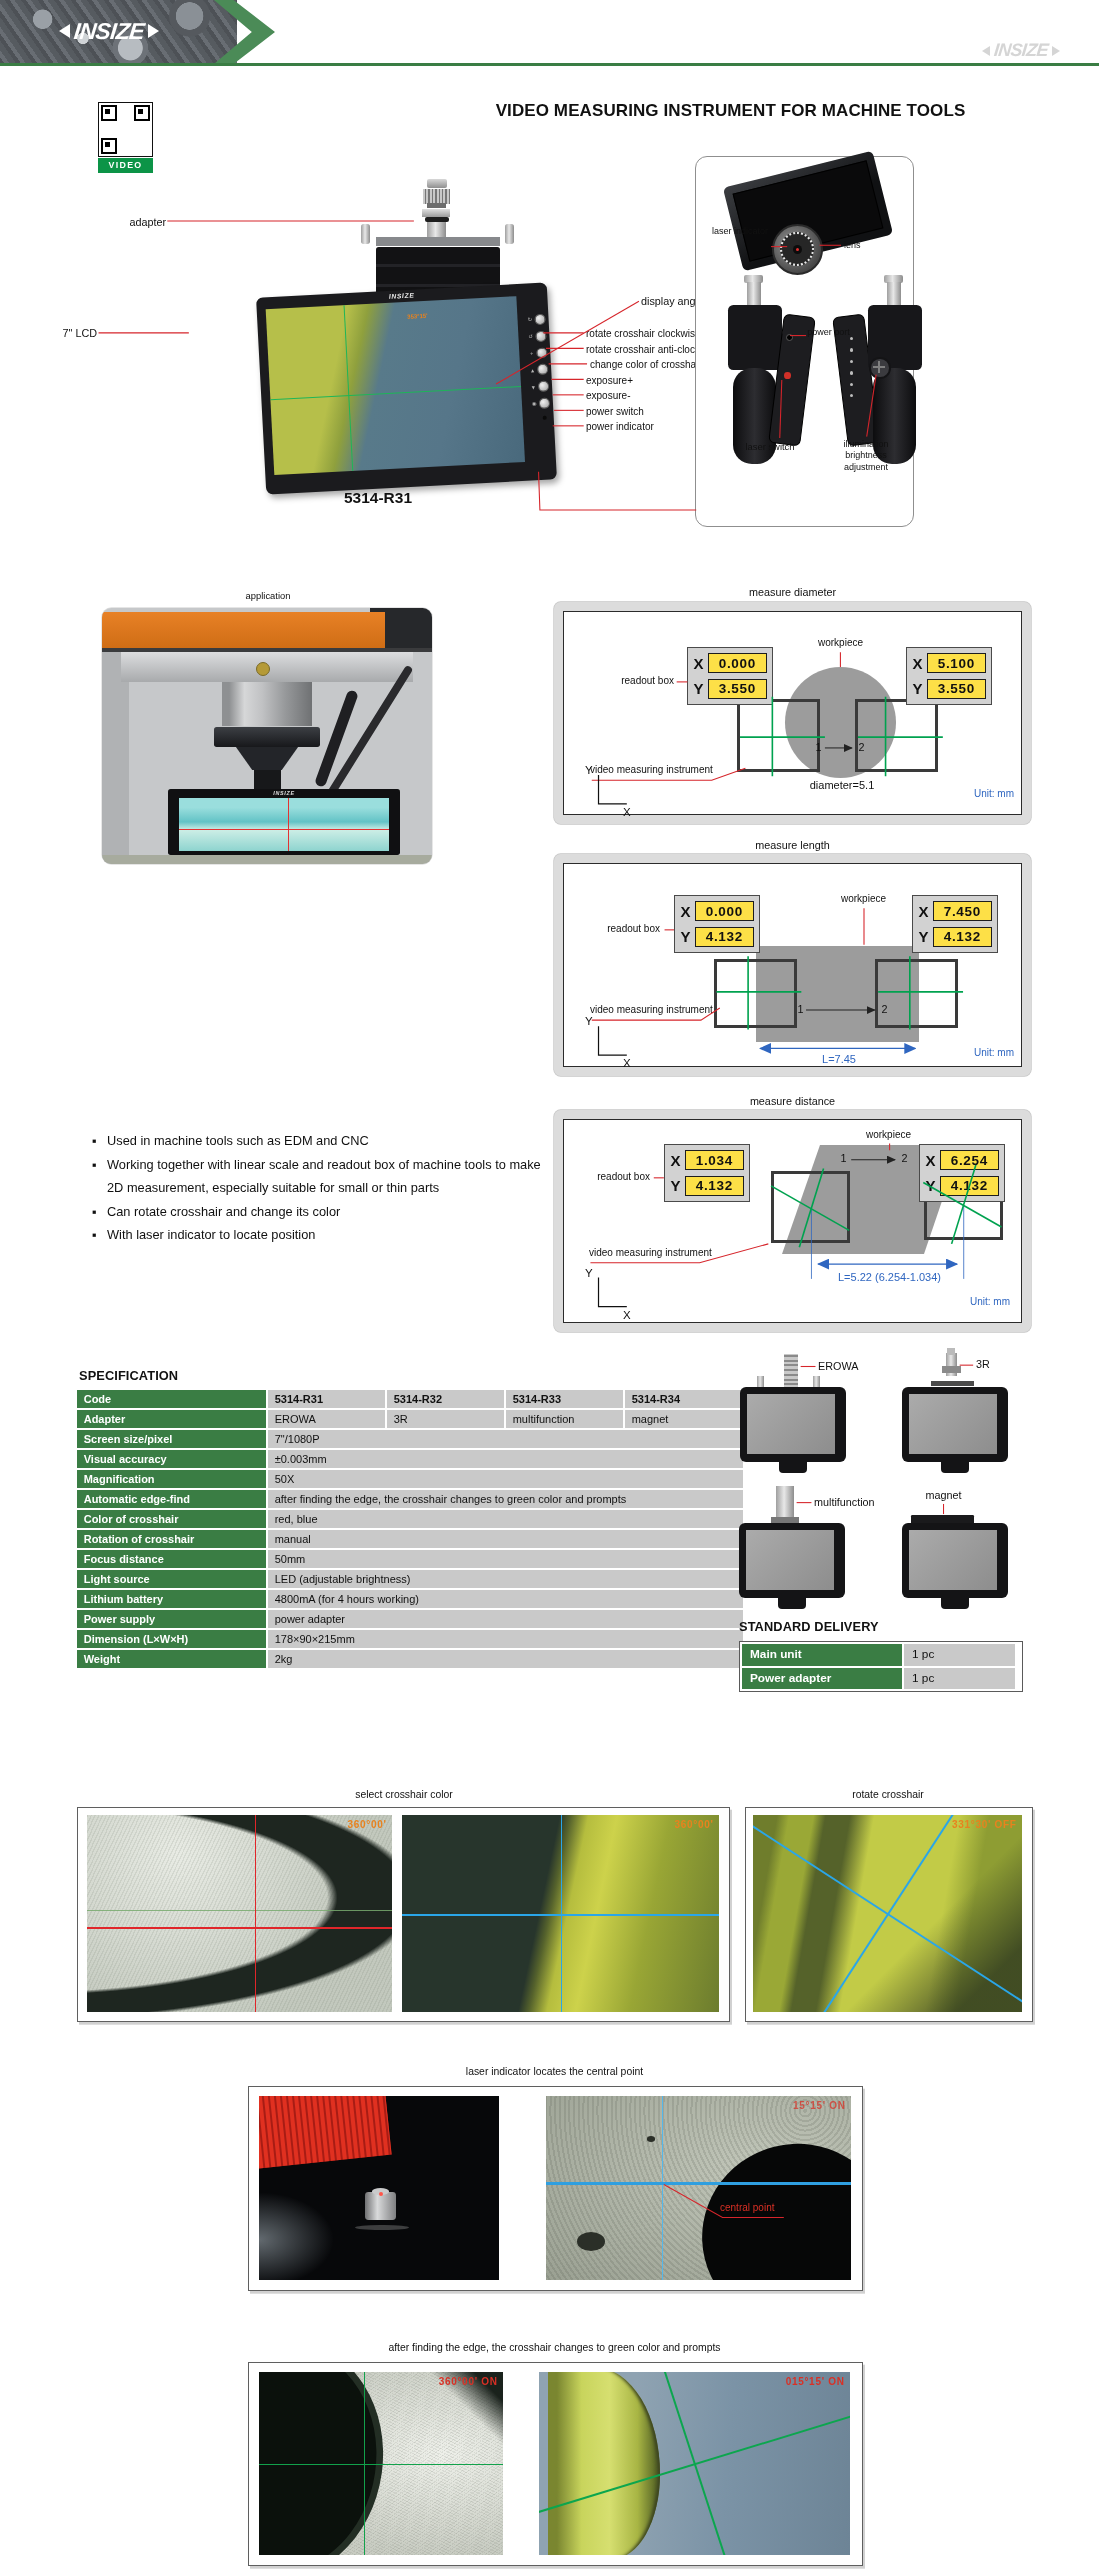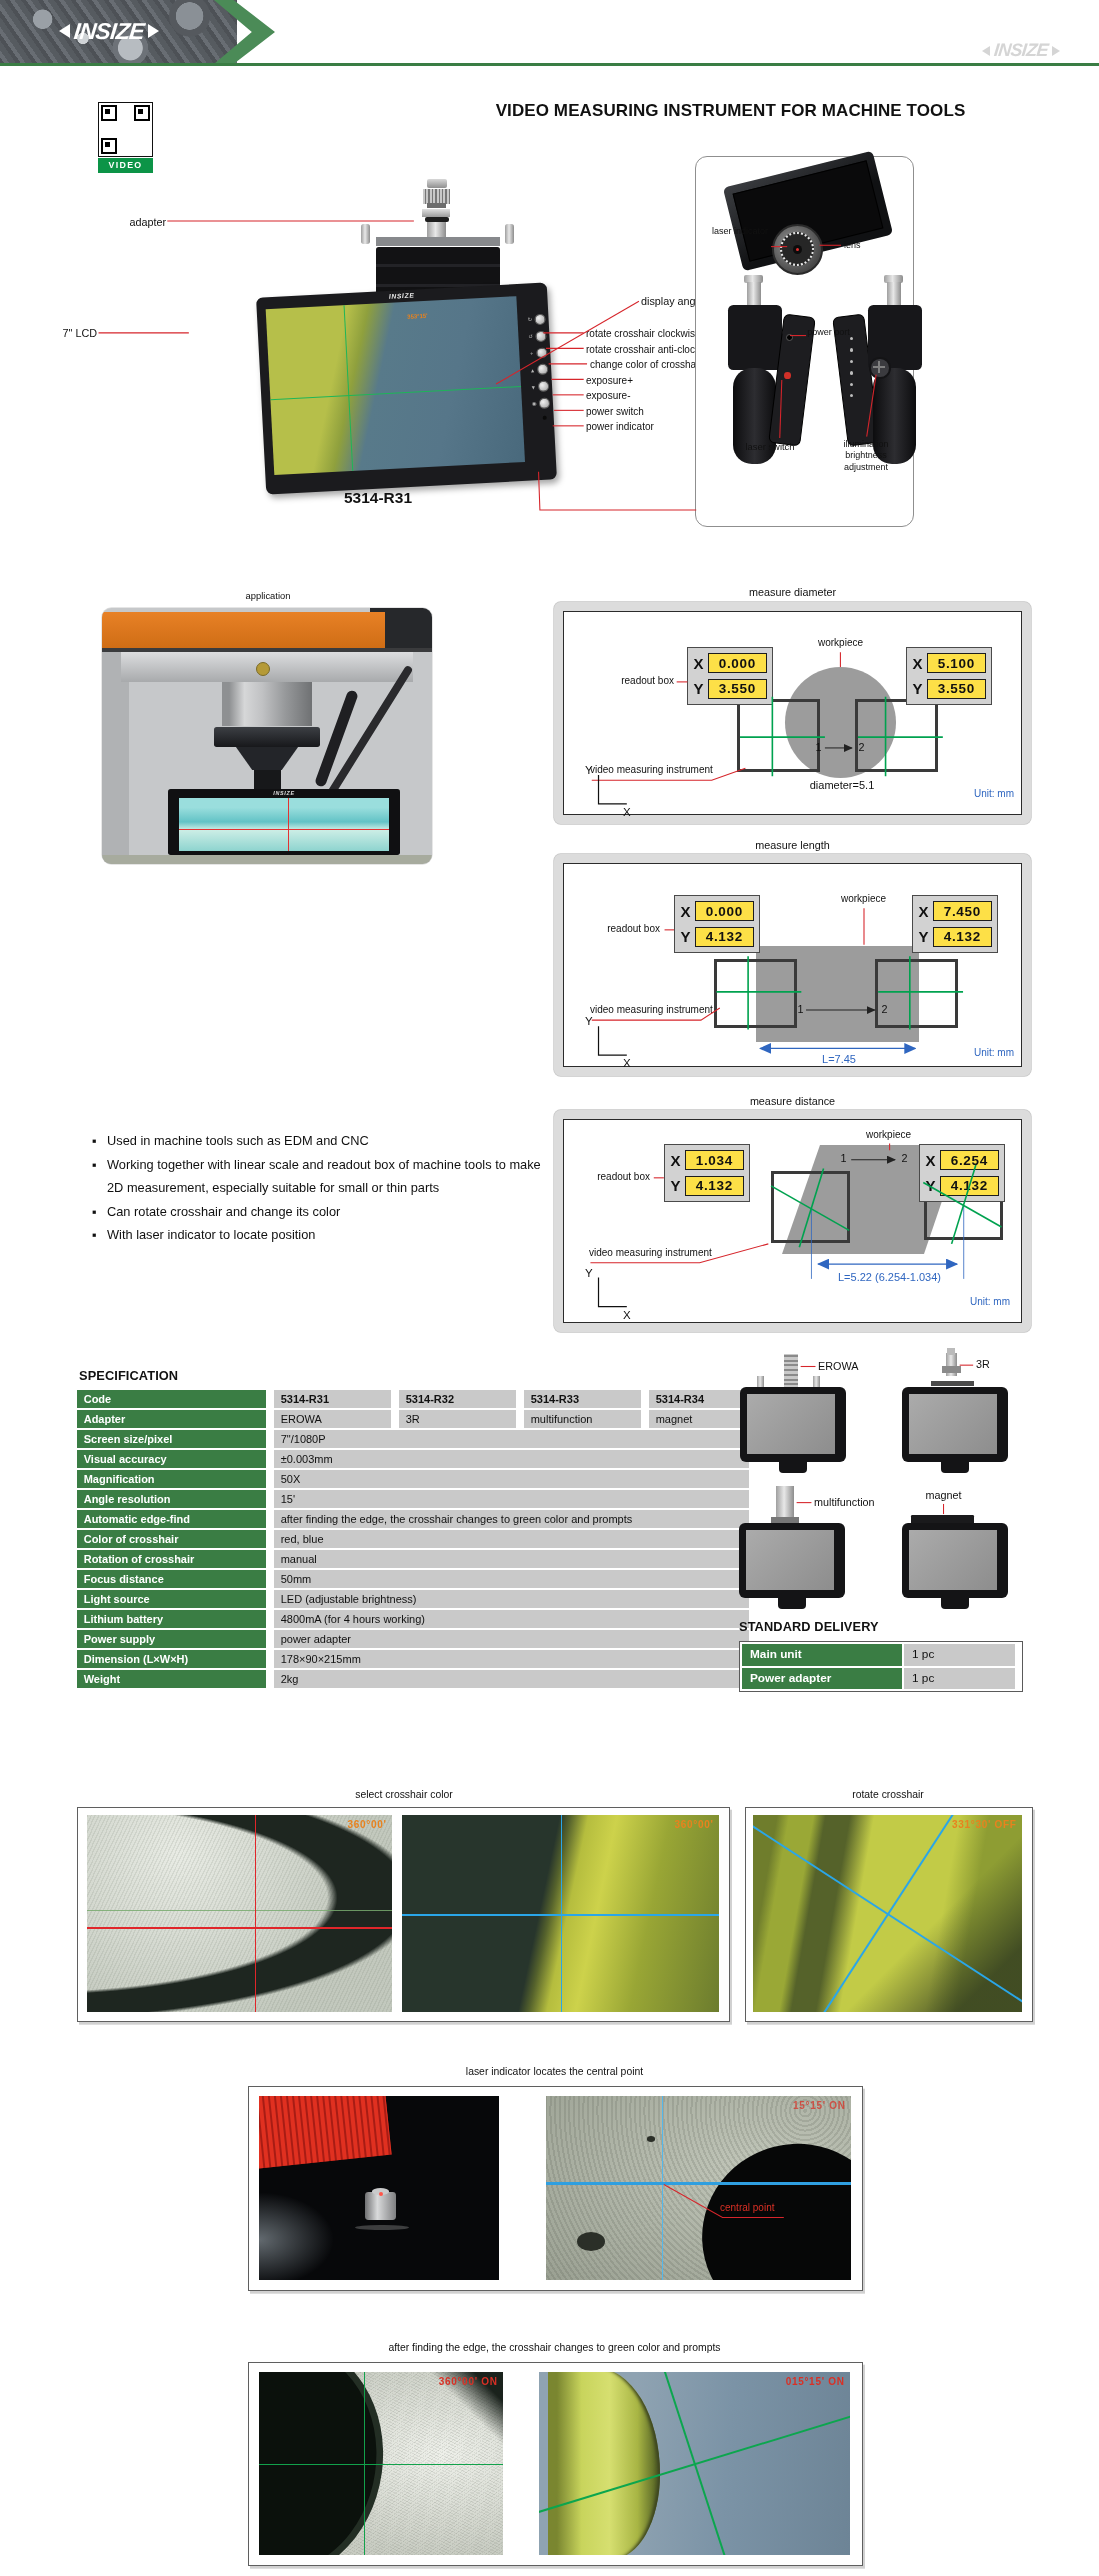--- a/index.html
+++ b/index.html
@@ -108,21 +108,21 @@
 
   
   .features{position:absolute;left:92px;top:1129px;width:465px;margin:0;padding:0;list-style:none;
             font-size:12.8px;line-height:23.6px;}
   .features li{position:relative;padding-left:15px;}
   .features li::before{content:"■";position:absolute;left:0;top:0;font-size:6.7px;}
 
   
   .sechead{position:absolute;font-size:12.8px;font-weight:bold;letter-spacing:0.1px;}
   .spec{position:absolute;left:77px;top:1390px;width:666px;}
-  .srow{display:grid;gap:8px;margin-bottom:2px;}
+  .srow{display:grid;gap:2px;margin-bottom:2px;}
   .srow.multi{grid-template-columns:189px 117px 117px 117px 117px;}
   .srow.single{grid-template-columns:189px 475px;}
   .scell{height:18px;line-height:18px;font-size:11px;padding-left:6.7px;overflow:hidden;white-space:nowrap;}
   .shead{background:#3a7d44;color:#fff;font-weight:bold;}
   .sval{background:#c9c9c9;}
   .sval.b{font-weight:bold;}
 
   
   .adev{position:absolute;width:106px;height:75px;background:#141416;border-radius:6px;}
   .adev i{position:absolute;left:7.4px;top:6.7px;right:11.5px;bottom:8px;
@@ -446,24 +446,20 @@
         <div class="scell shead">Screen size/pixel</div>
         <div class="scell sval">7"/1080P</div>
       </div>
     <div class="srow single">
         <div class="scell shead">Visual accuracy</div>
         <div class="scell sval">±0.003mm</div>
       </div>
     <div class="srow single">
         <div class="scell shead">Magnification</div>
         <div class="scell sval">50X</div>
-      </div>
-    <div class="srow single">
-        <div class="scell shead">Angle resolution</div>
-        <div class="scell sval">15'</div>
       </div>
     <div class="srow single">
         <div class="scell shead">Automatic edge-find</div>
         <div class="scell sval">after finding the edge, the crosshair changes to green color and prompts</div>
       </div>
     <div class="srow single">
         <div class="scell shead">Color of crosshair</div>
         <div class="scell sval">red, blue</div>
       </div>
     <div class="srow single">

